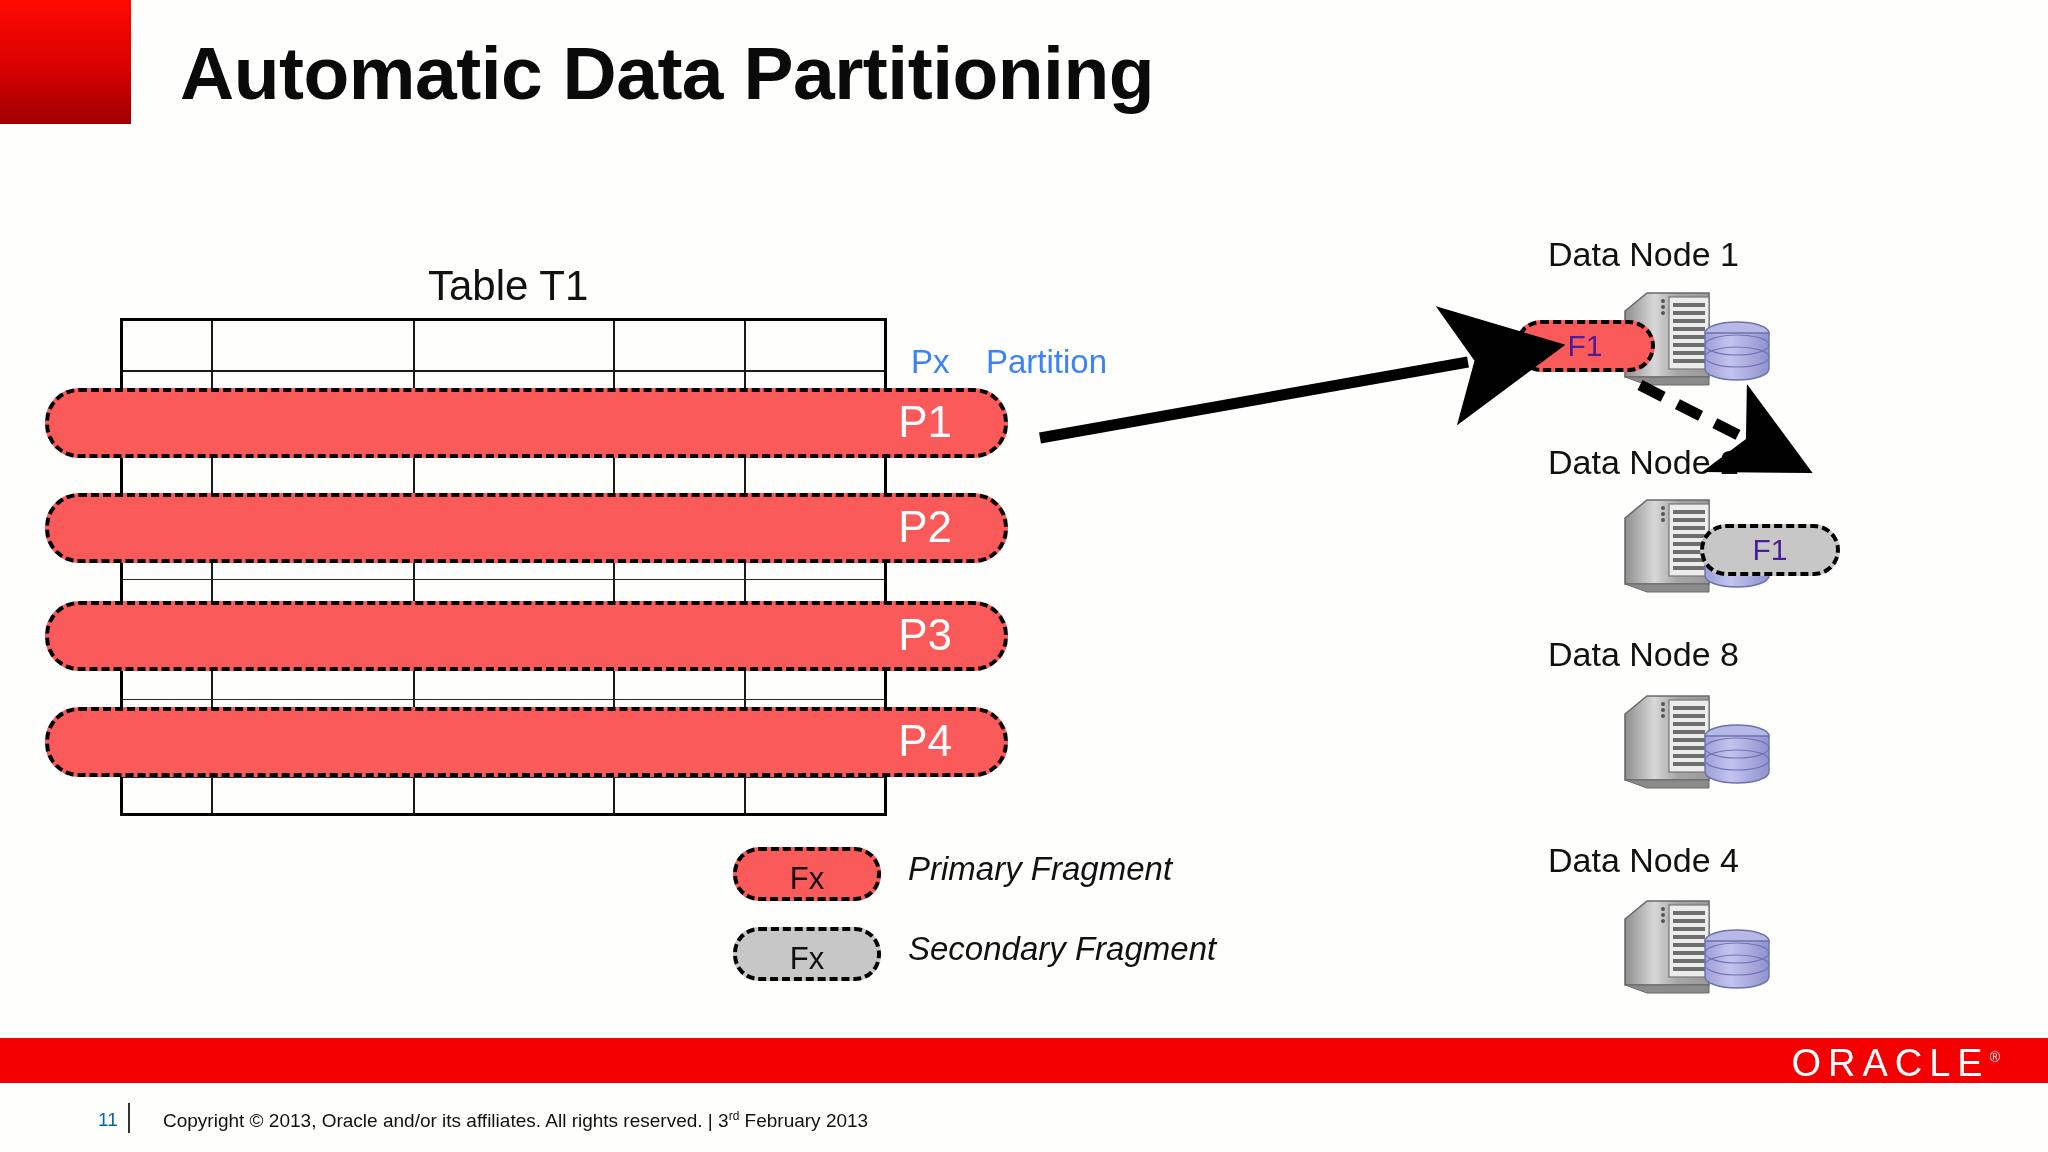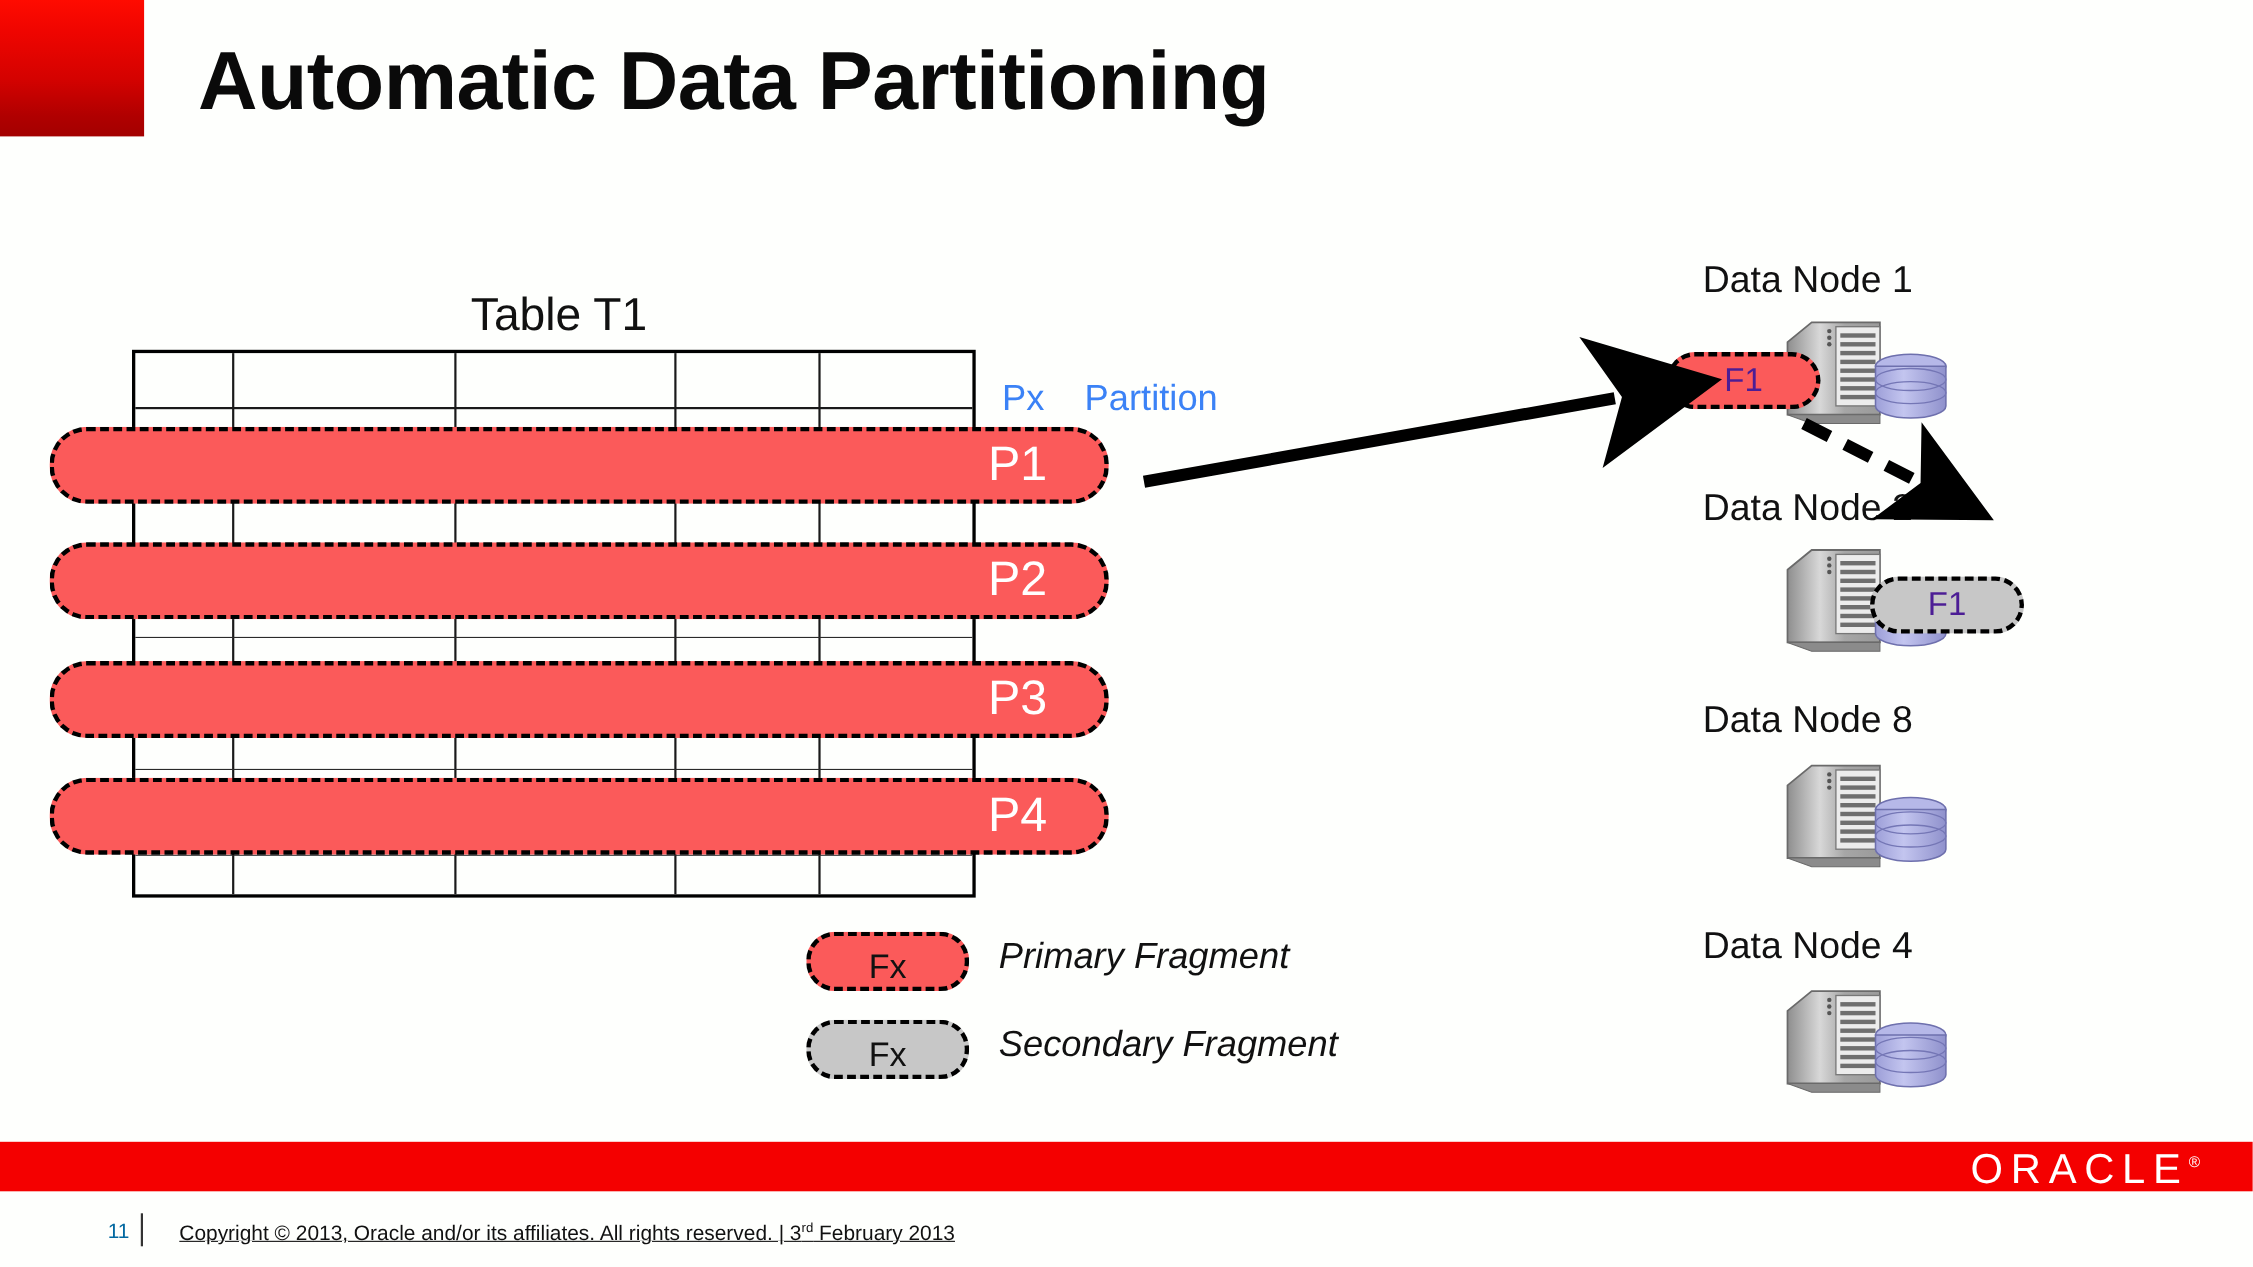--- a/index.html
+++ b/index.html
@@ -71,21 +71,21 @@
     position:absolute;left:0;top:1038px;width:2048px;height:45px;background:#f40000;
   }
   #oracle-logo{
     position:absolute;right:48px;top:1042px;
     color:#fff;font-size:38px;letter-spacing:7px;font-weight:normal;
     font-family:"Liberation Sans", sans-serif;
   }
   #oracle-reg{font-size:14px;vertical-align:super;letter-spacing:0;}
   #footer-page{position:absolute;left:98px;top:1109px;font-size:19px;color:#0369a1;}
   #footer-sep{position:absolute;left:128px;top:1103px;width:2px;height:30px;background:#333;}
-  #footer-copy{position:absolute;left:163px;top:1109px;font-size:19px;color:#111;white-space:nowrap;text-decoration:underline;}
+  #footer-copy{position:absolute;left:163px;top:1109px;font-size:19px;color:#111;white-space:nowrap;}
   #footer-copy sup{font-size:12px;}
 </style>
 </head>
 <body>
 
 <div id="red-corner"></div>
 <div id="slide-title">Automatic Data Partitioning</div>
 
 <div id="table-caption">Table T1</div>
 

